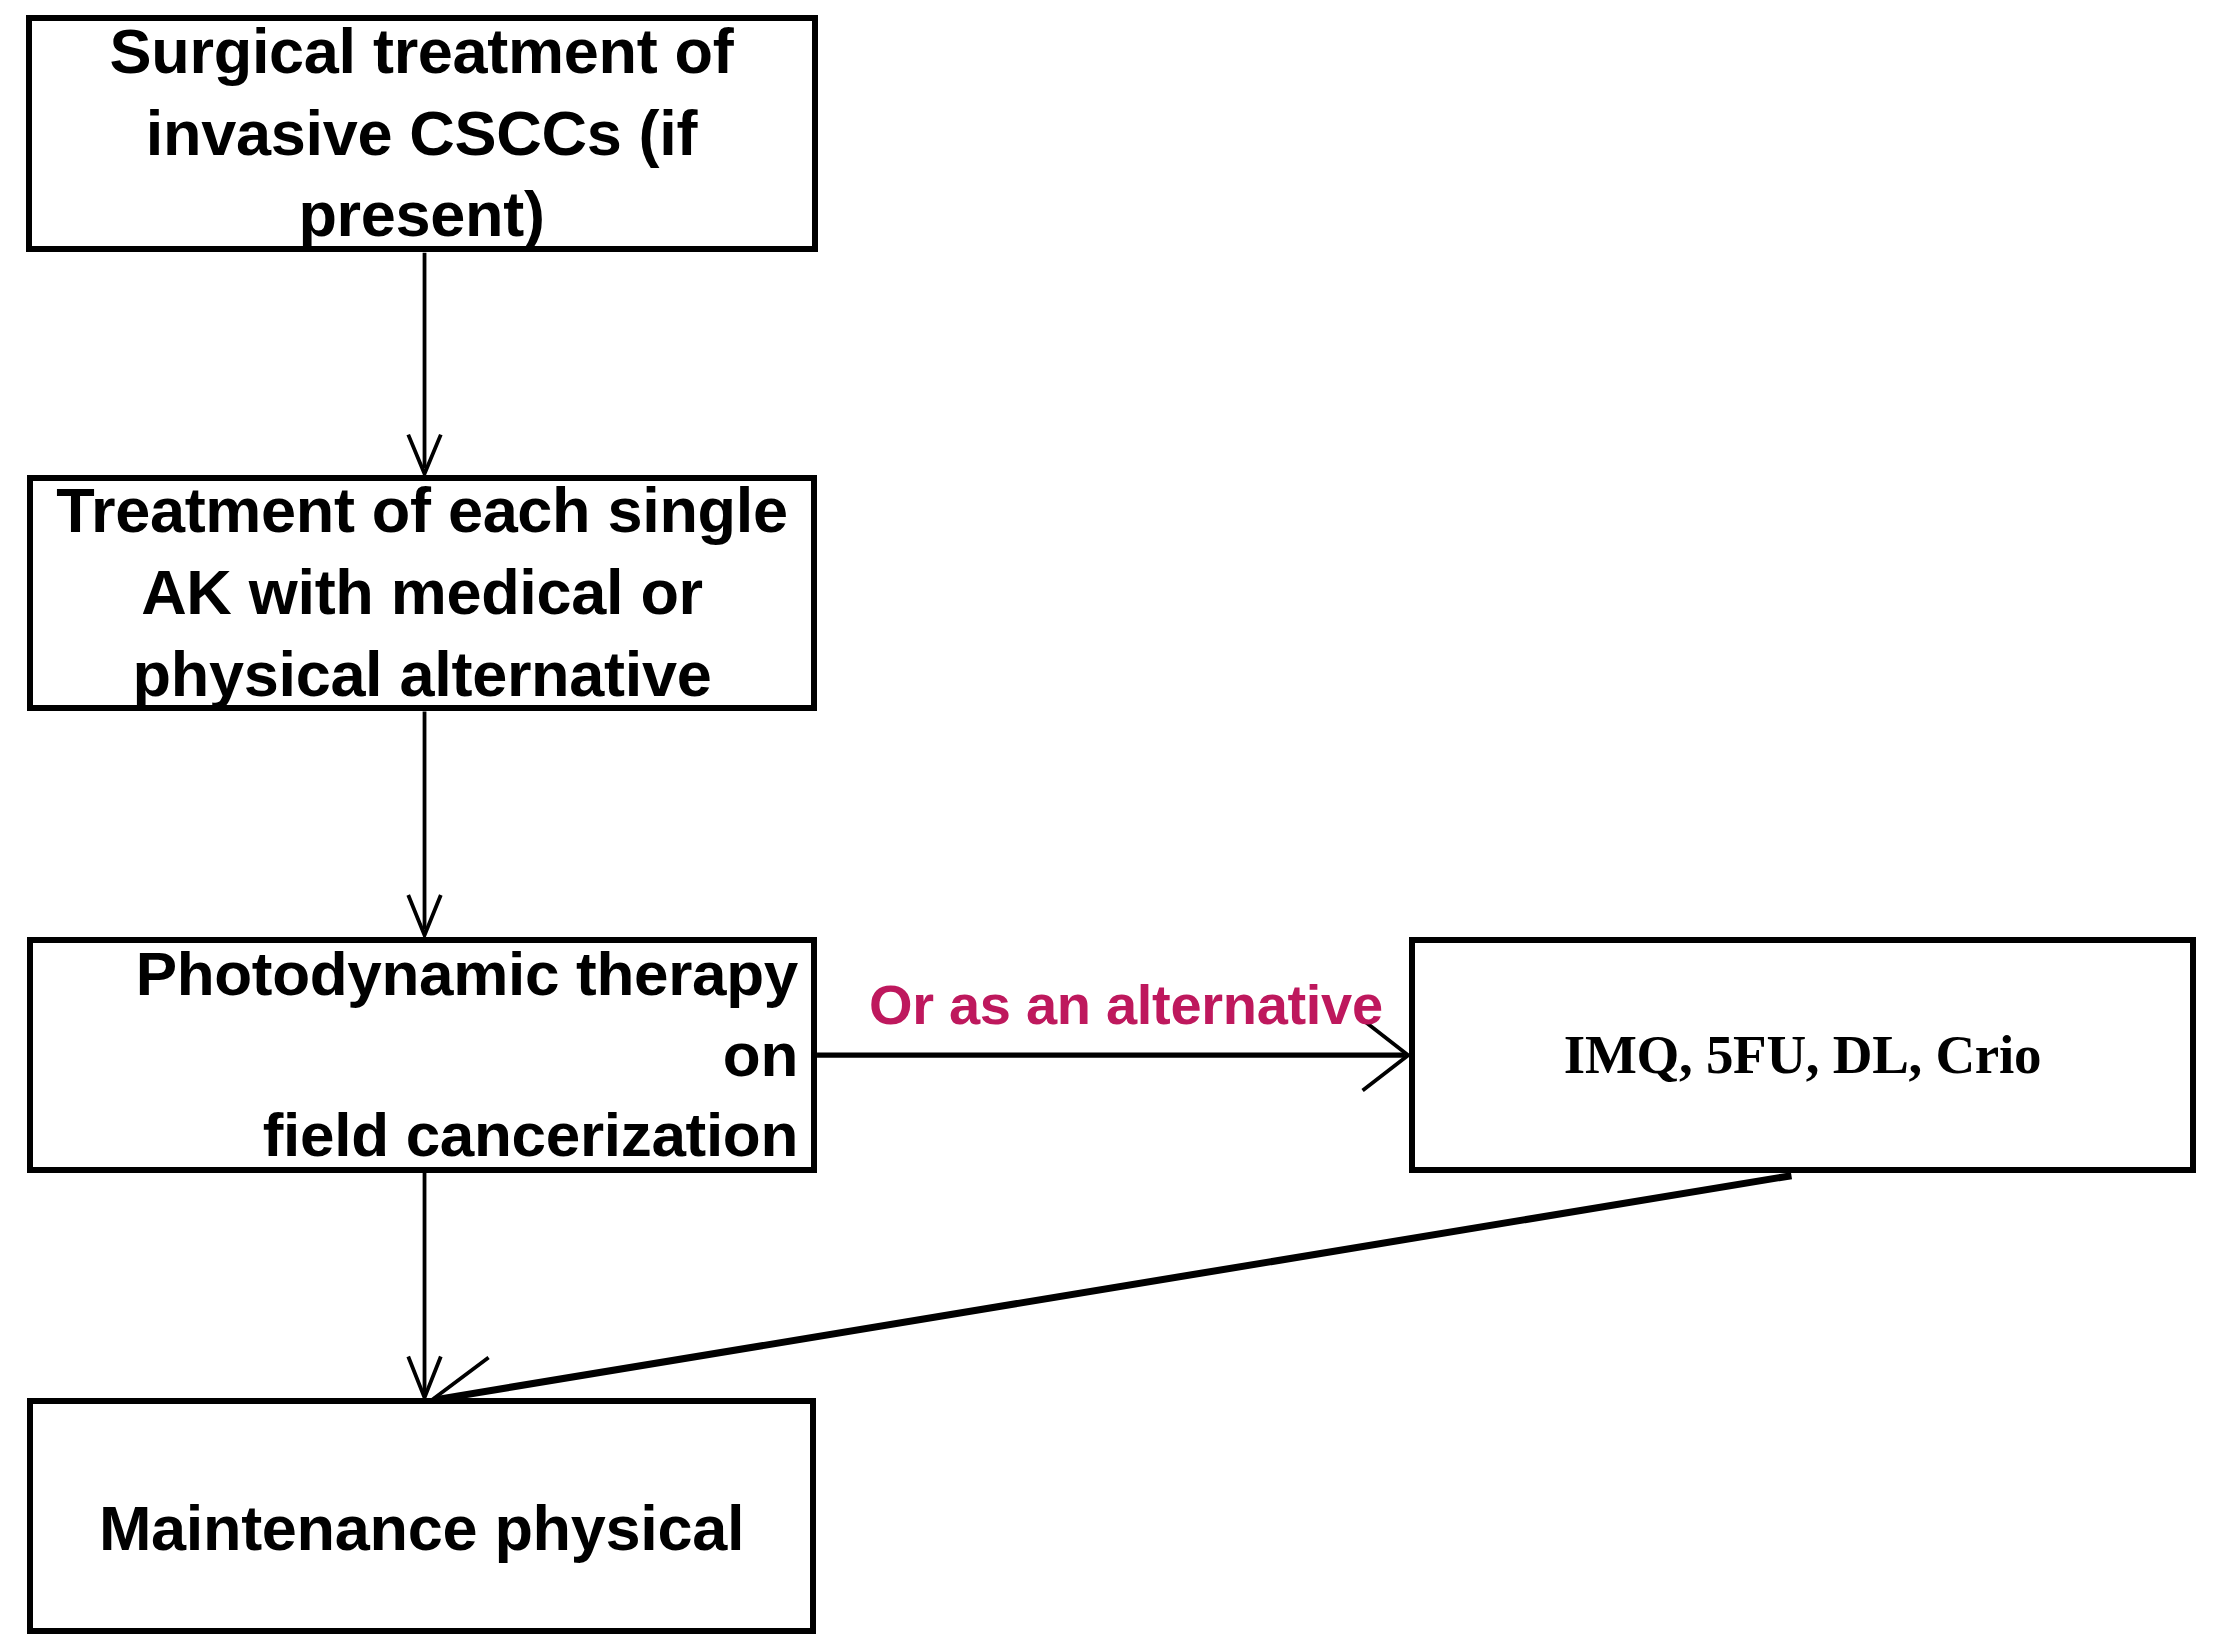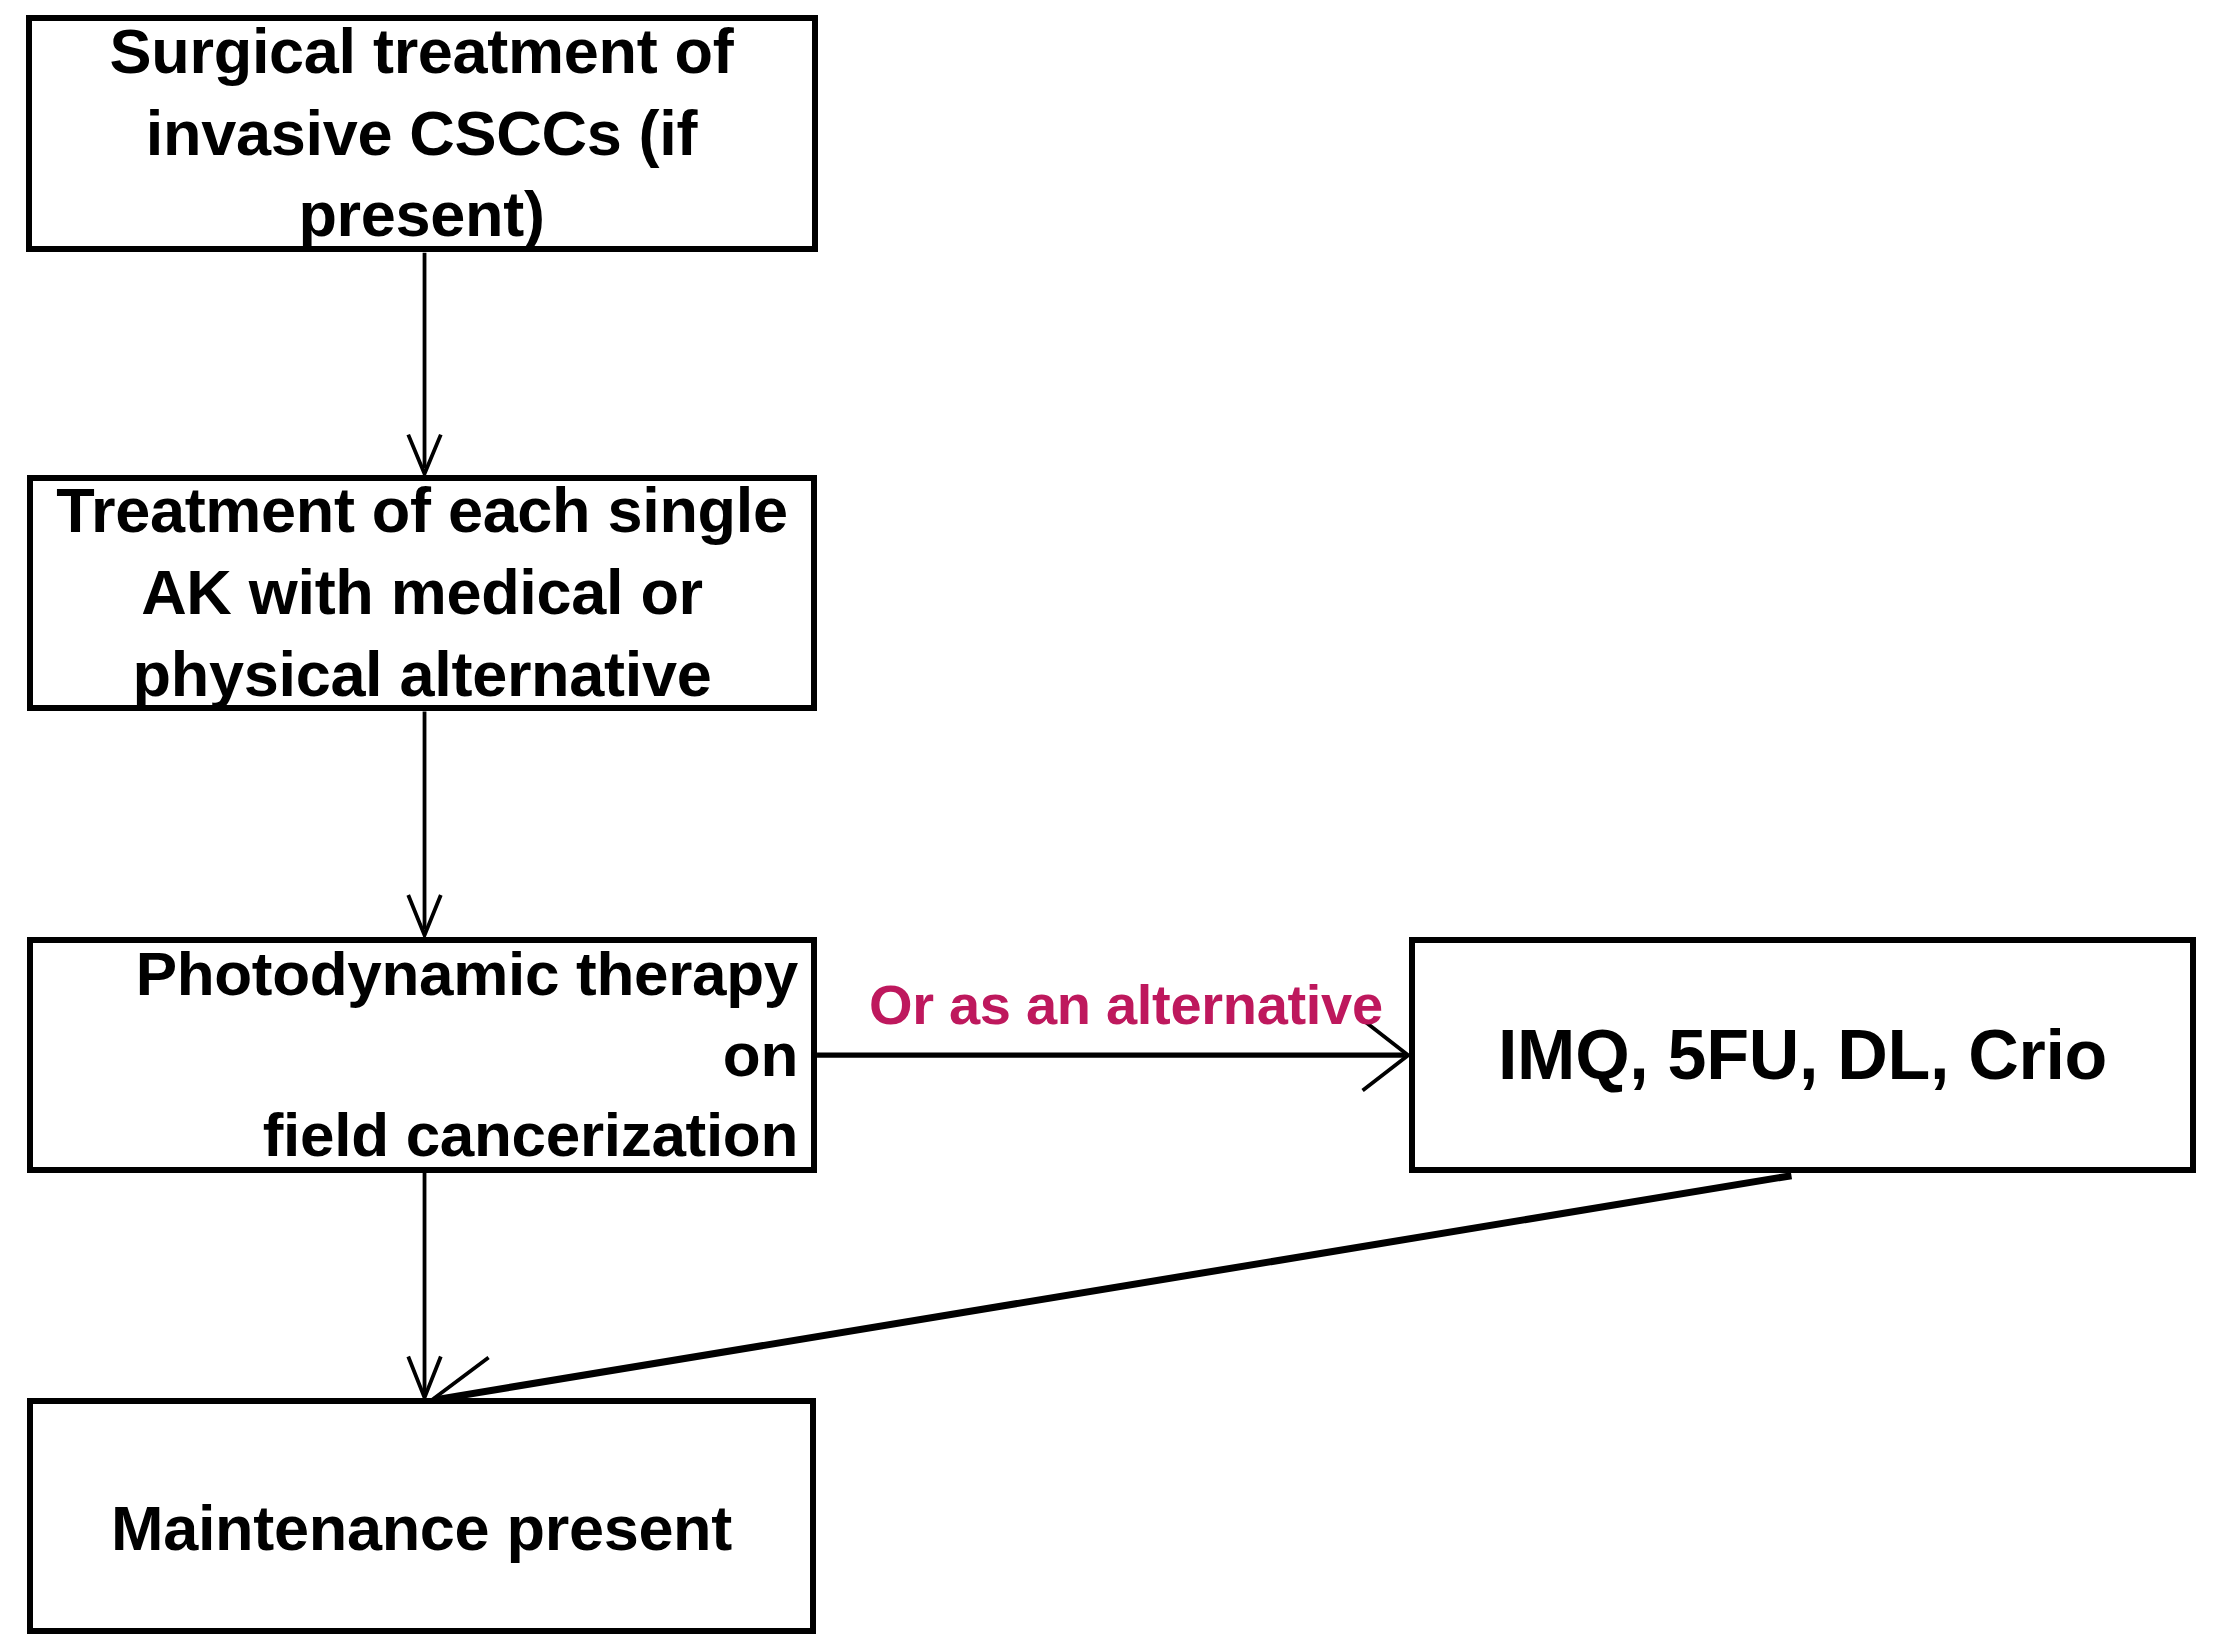--- a/index.html
+++ b/index.html
@@ -49,21 +49,21 @@
   #node-pdt {
     left: 27px;  top: 937px; width: 790px; height: 236px;
     align-items: center;
   }
   #node-pdt .node-label { font-size: 62px; padding: 0 13px; text-align: right; }
 
   #node-alternatives {
     left: 1409px; top: 937px; width: 787px; height: 236px;
     align-items: center;
   }
-  #node-alternatives .node-label { font-size: 70px; padding: 0 16.3px; }
+  #node-alternatives .node-label { font-size: 55px; padding: 0 16.3px; font-family: Liberation Serif, serif; }
 
   #node-maintenance {
     left: 27px;  top: 1398px; width: 789px; height: 236px;
     align-items: flex-start;
   }
   #node-maintenance .node-label { font-size: 63px; padding: 84px 16.3px 0 16.3px; }
 
   
   .edge-svg {
     position: absolute;
@@ -136,19 +136,19 @@
   <div class="node" id="node-pdt">
     <span class="node-label">Photodynamic therapy on
 field cancerization</span>
   </div>
 
   <div class="node" id="node-alternatives">
     <span class="node-label">IMQ, 5FU, DL, Crio</span>
   </div>
 
   <div class="node" id="node-maintenance">
-    <span class="node-label">Maintenance present</span>
+    <span class="node-label">Maintenance physical</span>
   </div>
 
   <div class="edge-label" id="label-alternative">Or as an alternative</div>
 
 </div>
 
 
 </body></html>

